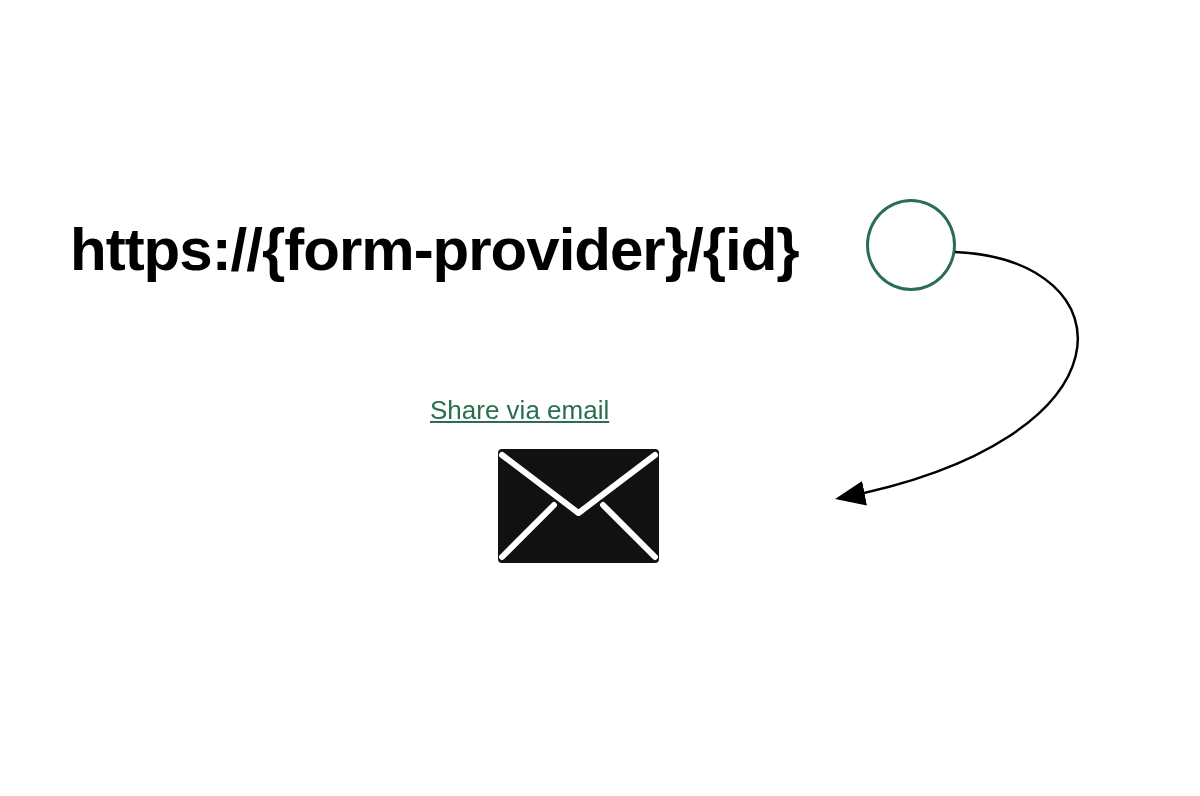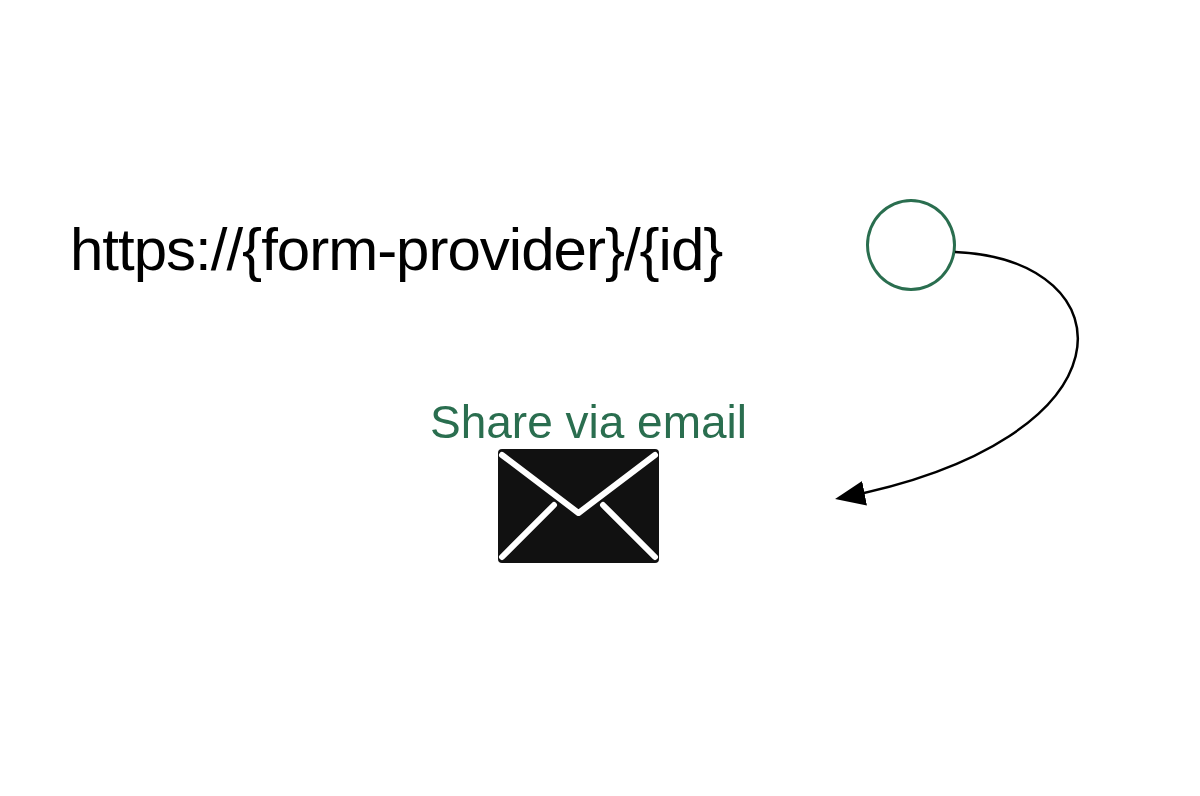--- a/index.html
+++ b/index.html
@@ -12,41 +12,42 @@
       height: 796px;
       background: #ffffff;
       position: relative;
       font-family: "Comic Sans MS", "Comic Sans", cursive, sans-serif;
     }
     .url-text {
       position: absolute;
       top: 215px;
       left: 70px;
       font-size: 60px;
-      font-weight: normal;
+      font-weight: bold;
       color: #000;
       letter-spacing: -1px;
     }
     .id-circle {
       position: absolute;
       top: 199px;
       left: 866px;
       width: 90px;
       height: 92px;
       border: 3px solid #2a6e4f;
       border-radius: 50%;
       background: transparent;
     }
     .share-label {
       position: absolute;
       top: 395px;
       left: 430px;
-      font-size: 46px;
+      font-size: 26px;
       font-weight: normal;
       color: #2a6e4f;
+      text-decoration: underline;
     }
     .envelope-icon {
       position: absolute;
       top: 447px;
       left: 496px;
       width: 165px;
       height: 118px;
     }
     .envelope-icon svg {
       width: 100%;

